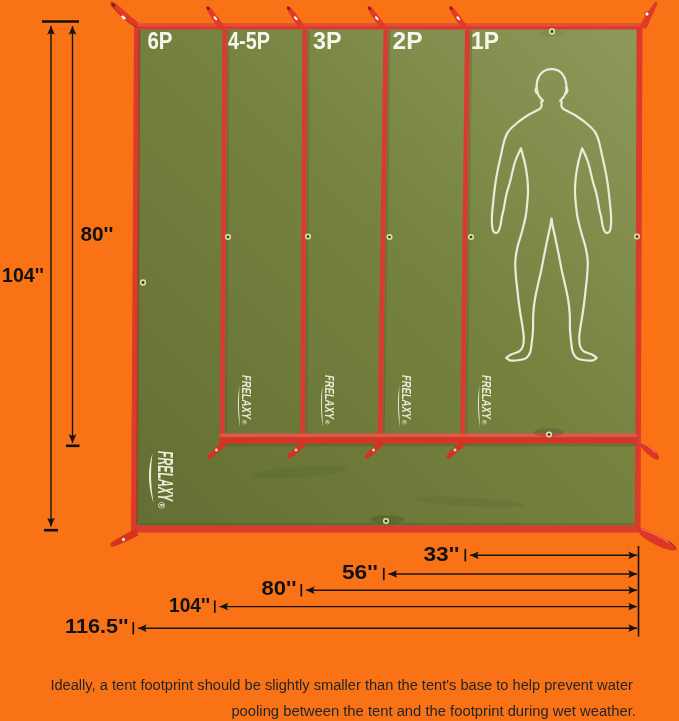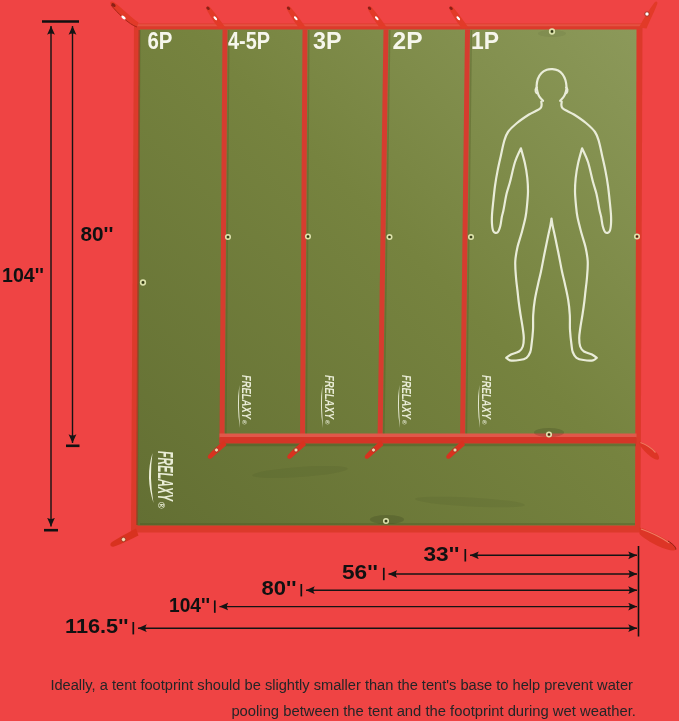--- a/index.html
+++ b/index.html
@@ -1,16 +1,16 @@
 <!DOCTYPE html>
 <html><head>
 <meta charset="utf-8">
 <style>
 html,body{margin:0;padding:0;background:#ffffff;}
-#stage{position:relative;width:679px;height:721px;background:#ef4444;overflow:hidden;
+#stage{position:relative;width:679px;height:721px;background:#f97316;overflow:hidden;
 font-family:"Liberation Sans", sans-serif;}
 </style>
 </head>
 <body>
 <div id="stage">
 <svg width="679" height="721" viewBox="0 0 679 721">
 <defs>
 <linearGradient id="tarpg" x1="1" y1="0" x2="0" y2="1">
   <stop offset="0" stop-color="#8c995a"></stop>
   <stop offset="0.45" stop-color="#76833f"></stop>

